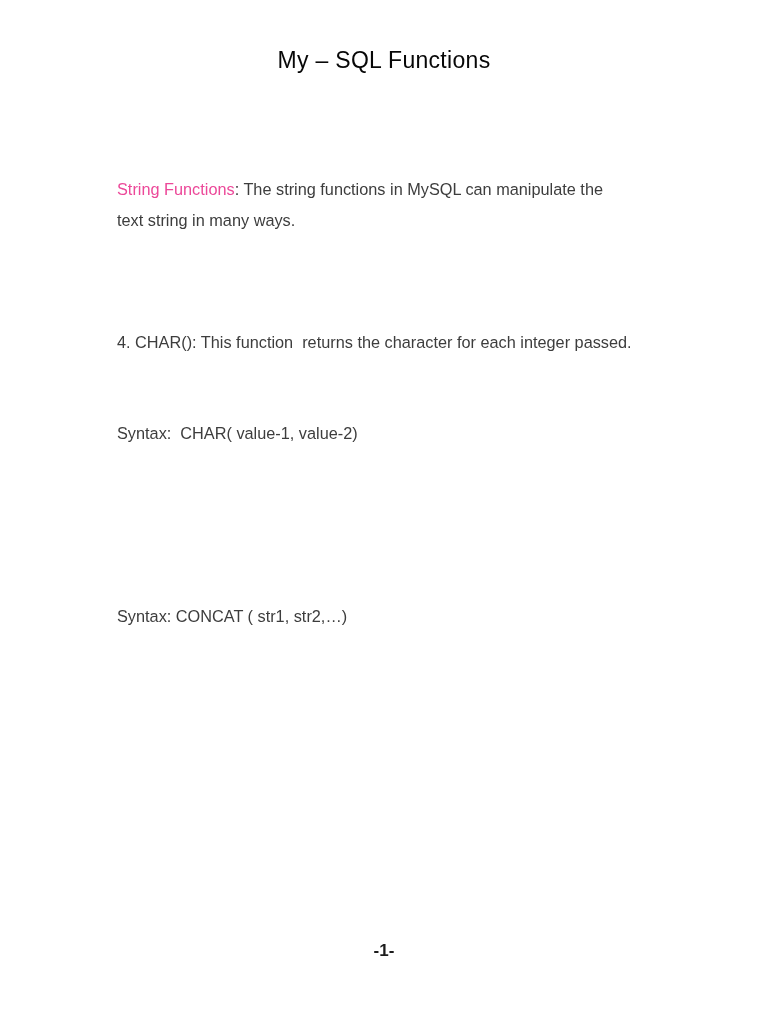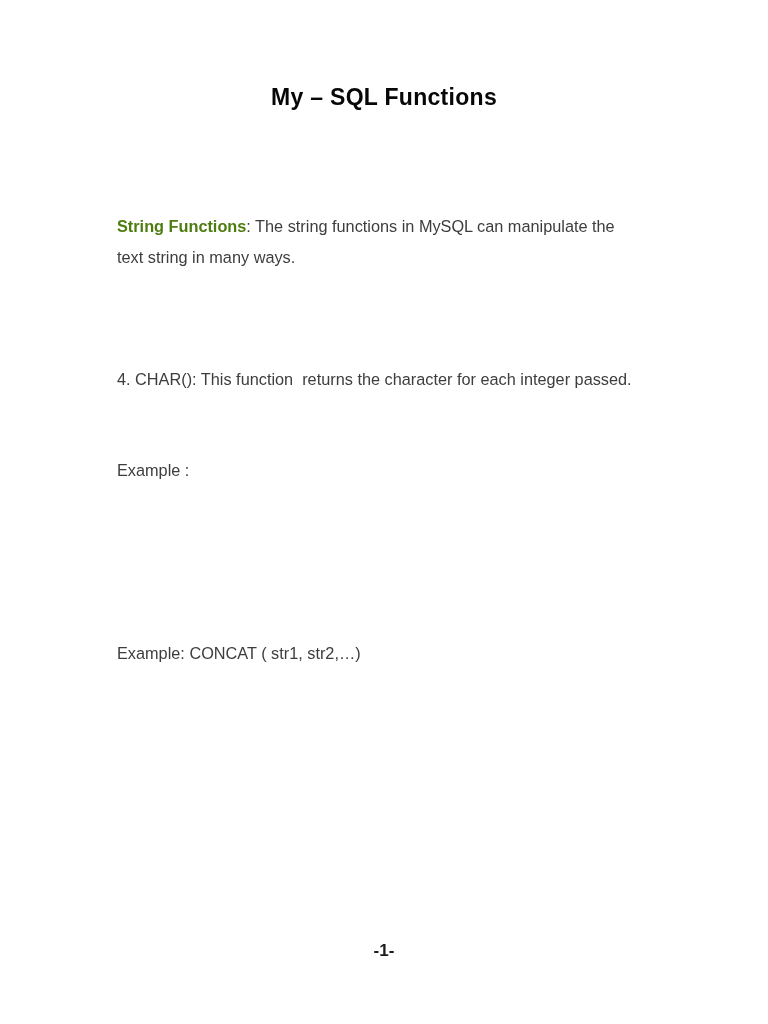--- a/index.html
+++ b/index.html
@@ -10,42 +10,42 @@
   .page {
     position: relative;
     width: 768px;
     height: 1024px;
     background: #ffffff;
     font-family: "Liberation Sans", sans-serif;
     overflow: hidden;
   }
   .title {
     margin: 0;
-    padding-top: 83px;
+    padding-top: 46px;
     text-align: center;
     font-size: 23px;
     line-height: 28px;
-    font-weight: 700;
+    font-weight: 400;
     letter-spacing: 0.3px;
     color: #070707;
   }
   .content {
     margin: 39px 40px 0 117px;
     width: 600px;
     font-size: 16.3px;
     line-height: 30.5px;
     color: #3d3d3d;
     white-space: pre-wrap;
   }
   .para {
     min-height: 30.5px;
   }
   .lead {
-    font-weight: 700;
-    color: #4d7c0f;
+    font-weight: 400;
+    color: #ec4899;
     text-align: center;
   }
   .footer {
     position: absolute;
     left: 0;
     right: 0;
     top: 941px;
     text-align: center;
     font-size: 17px;
     font-weight: 700;
@@ -57,23 +57,23 @@
 
 <div class="page">
 
   <h1 class="title">My – SQL Functions</h1>
 
   <div class="content">
     <div class="para"><span class="lead">String Functions</span><span>: The string functions in MySQL can manipulate the
 text string in many ways.</span></div>
 
     <div class="para">4. CHAR(): This function  returns the character for each integer passed.</div>
-    <div class="para">Example :</div>
+    <div class="para">Syntax:  CHAR( value-1, value-2)</div>
     <div class="para"></div>
-    <div class="para">Example: CONCAT ( str1, str2,…)</div>
+    <div class="para">Syntax: CONCAT ( str1, str2,…)</div>
     <div class="para"></div>
     
     
     
     
     
     
     
     
     

